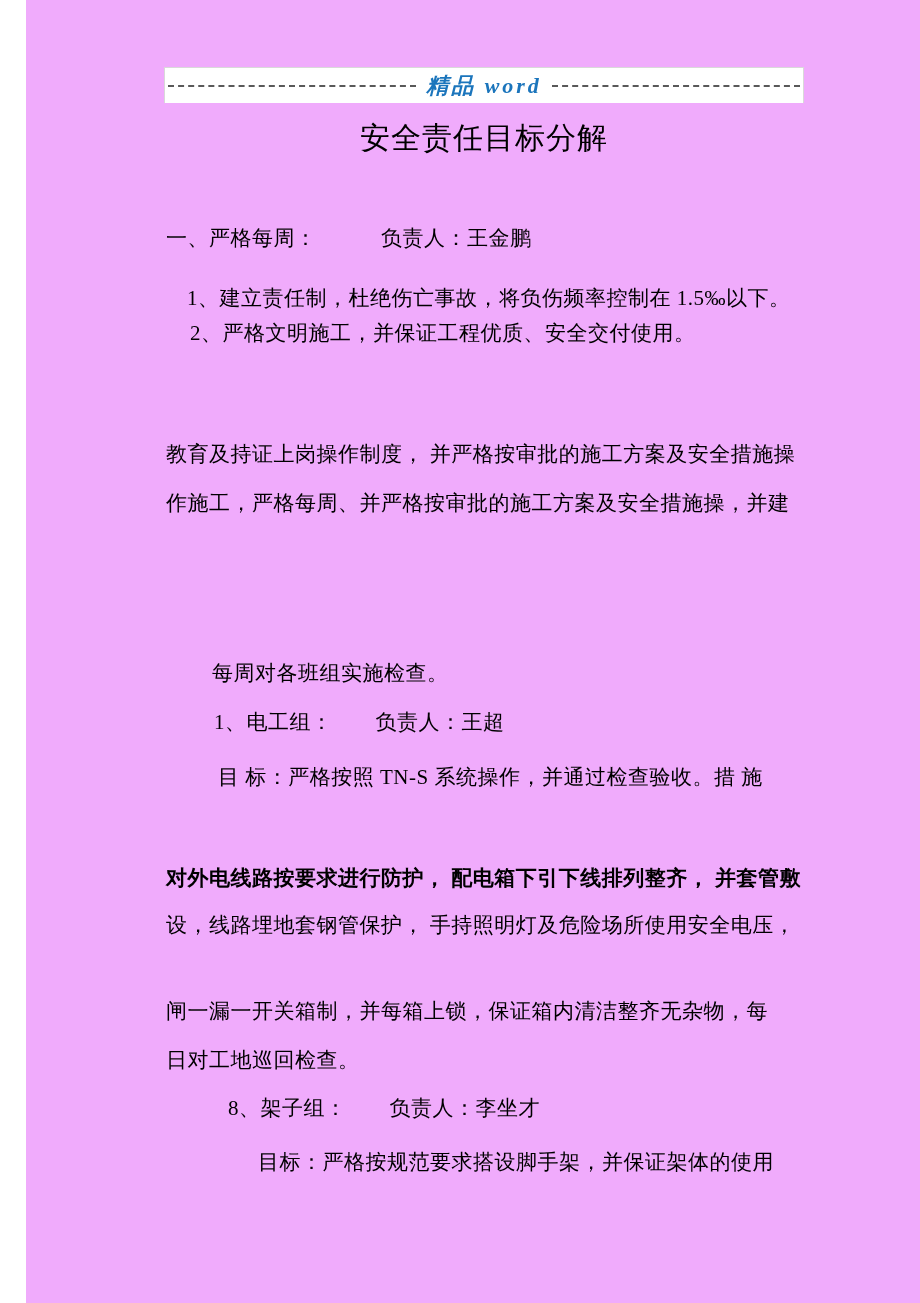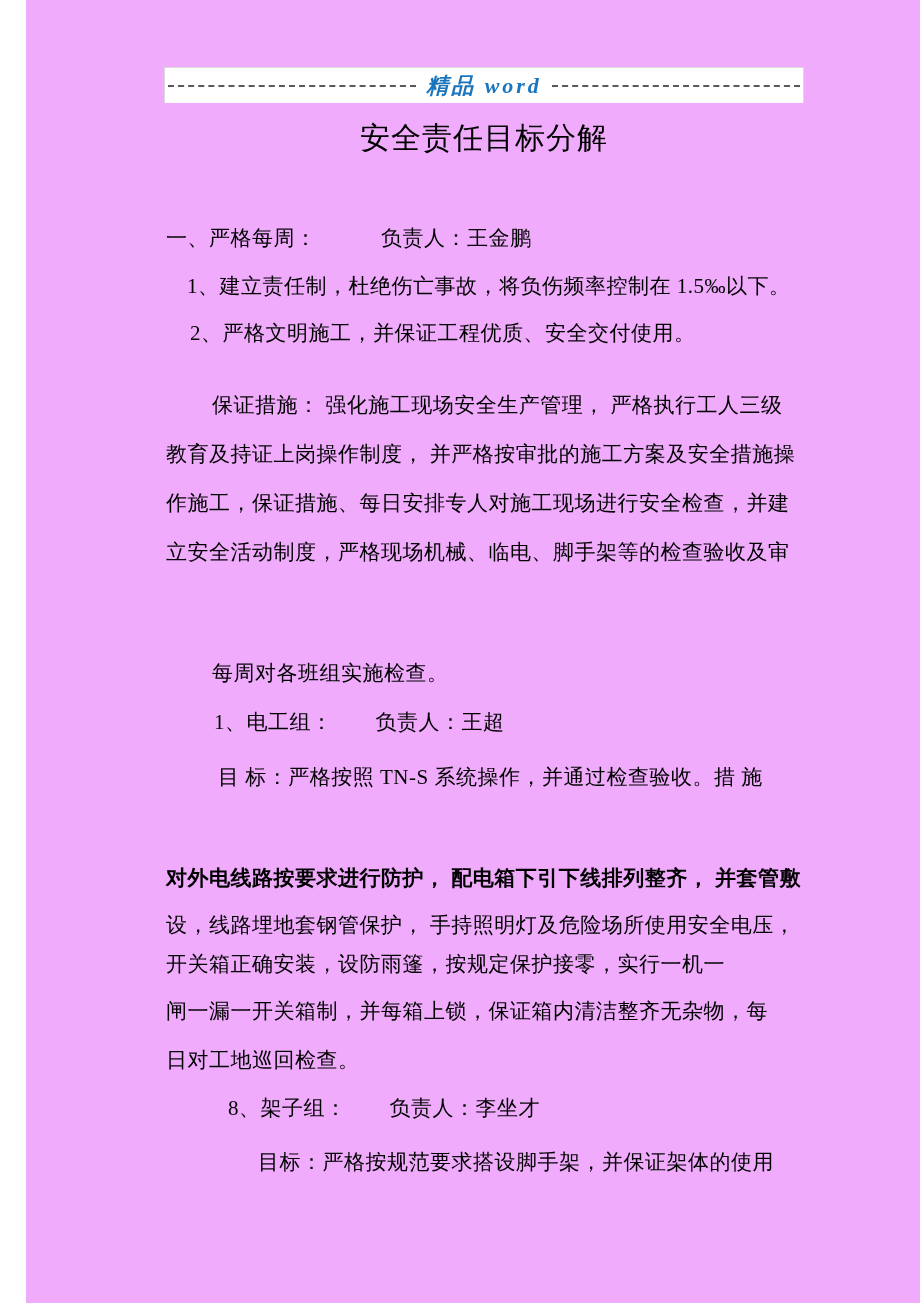--- a/index.html
+++ b/index.html
@@ -74,30 +74,27 @@
 
   <div class="header-box">
     <span class="dash-seg"></span>
     <span class="brand">精品 word</span>
     <span class="dash-seg"></span>
   </div>
 
   <h1 class="doc-title">安全责任目标分解</h1>
 
   <div class="line" style="top:224px; padding-left:0px;">一、严格每周：　　　负责人：王金鹏</div>
-  <div class="line" style="top:272px; padding-left:21px;">1、建立责任制，杜绝伤亡事故，将负伤频率控制在 1.5‰以下。</div>
+  <div class="line" style="top:284px; padding-left:21px;">1、建立责任制，杜绝伤亡事故，将负伤频率控制在 1.5‰以下。</div>
   <div class="line" style="top:319px; padding-left:24px;">2、严格文明施工，并保证工程优质、安全交付使用。</div>
-  <div class="line" style="top:391px; padding-left:46px;">保证措施： 强化施工现场安全生产管理， 严格执行工人三级</div>
   <div class="line" style="top:440px; padding-left:0px;">教育及持证上岗操作制度， 并严格按审批的施工方案及安全措施操</div>
-  <div class="line" style="top:489px; padding-left:0px;">作施工，保证措施、每日安排专人对施工现场进行安全检查，并建</div>
-  <div class="line" style="top:538px; padding-left:0px;">立安全活动制度，严格现场机械、临电、脚手架等的检查验收及审</div>
+  <div class="line" style="top:489px; padding-left:0px;">作施工，严格每周、并严格按审批的施工方案及安全措施操，并建</div>
   <div class="line" style="top:659px; padding-left:46px;">每周对各班组实施检查。</div>
   <div class="line" style="top:708px; padding-left:48px;font-family:Liberation Serif, serif;">1、电工组：　　负责人：王超</div>
   <div class="line" style="top:763px; padding-left:52px;">目 标：严格按照 TN-S 系统操作，并通过检查验收。措 施</div>
   <div class="line" style="top:864px; padding-left:0px;font-weight:bold;">对外电线路按要求进行防护， 配电箱下引下线排列整齐， 并套管敷</div>
   <div class="line" style="top:911px; padding-left:0px;">设，线路埋地套钢管保护， 手持照明灯及危险场所使用安全电压，</div>
-  <div class="line" style="top:950px; padding-left:0px;">开关箱正确安装，设防雨篷，按规定保护接零，实行一机一</div>
   <div class="line" style="top:997px; padding-left:0px;">闸一漏一开关箱制，并每箱上锁，保证箱内清洁整齐无杂物，每</div>
   <div class="line" style="top:1046px; padding-left:0px;">日对工地巡回检查。</div>
   <div class="line" style="top:1094px; padding-left:62px;">8、架子组：　　负责人：李坐才</div>
   <div class="line" style="top:1148px; padding-left:92px;">目标：严格按规范要求搭设脚手架，并保证架体的使用</div>
 
 </div>
 
 </body></html>

